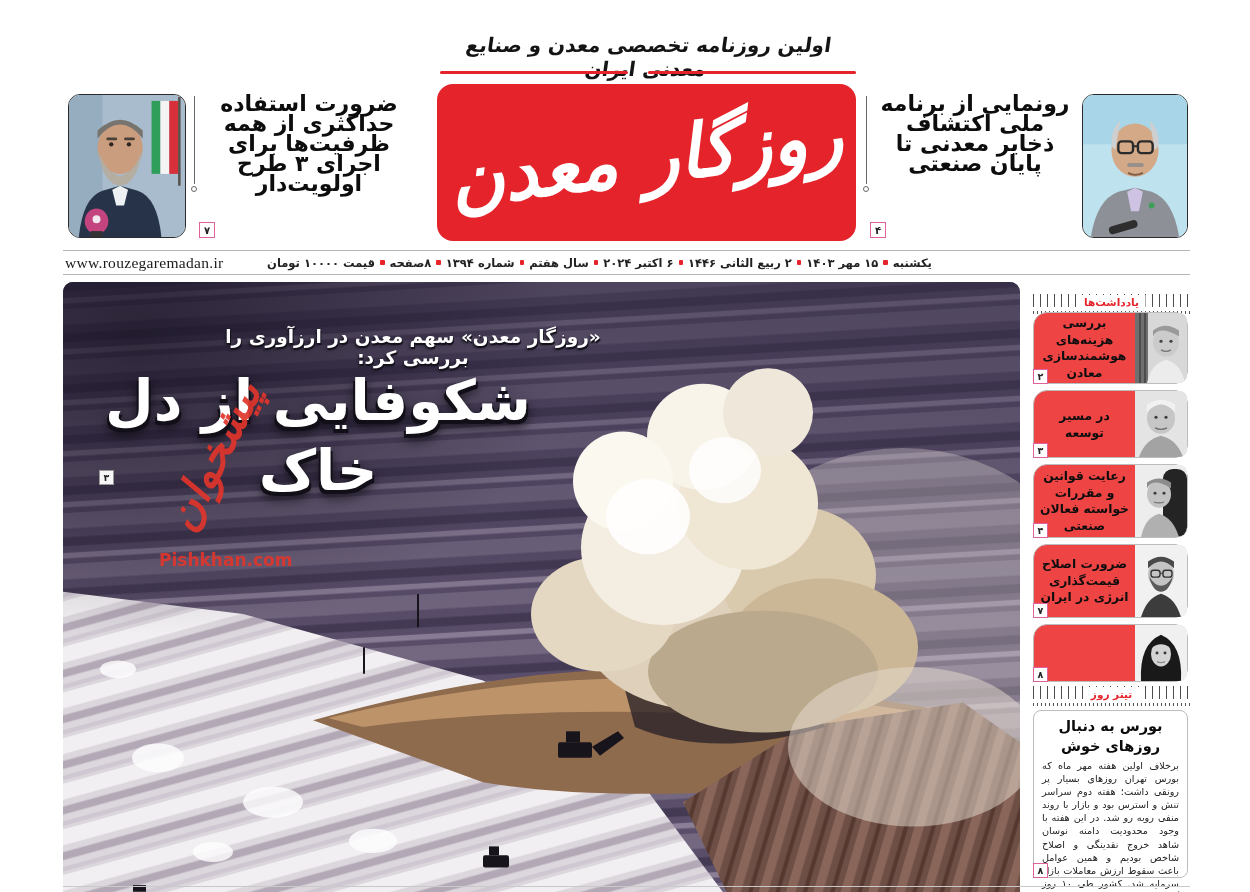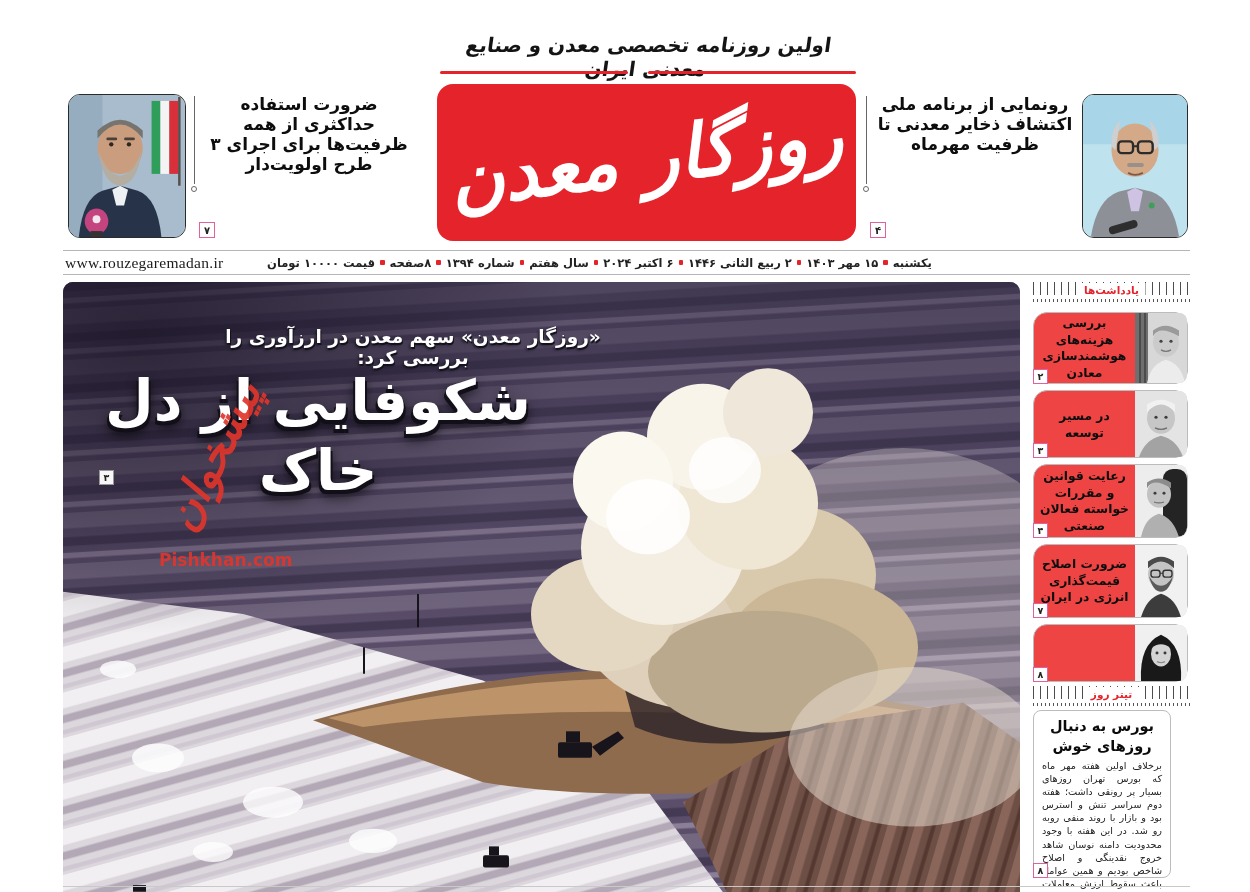--- a/index.html
+++ b/index.html
@@ -26,21 +26,21 @@
   .a-left  .photo-frame { left:5px;   top:6px; width:118px; height:144px; }
   .a-right .photo-frame { left:224px; top:6px; width:106px; height:144px; }
   .photo-frame svg { display:block; width:100%; height:100%; }
   .vline { position:absolute; width:1px; background:#666; }
   .a-left  .vline { left:131px; top:8px; height:88px; }
   .a-right .vline { left:8px;   top:8px; height:88px; }
   .knob { position:absolute; width:6px; height:6px; border:1px solid #666; border-radius:50%; background:#fff; }
   .a-left  .knob { left:128px; top:98px; }
   .a-right .knob { left:5px;   top:98px; }
   .art-title { position:absolute; direction:rtl; text-align:center; font-weight:bold; color:#0d0d0d;
-               font-size:17px; line-height:20px; }
+               font-size:22px; line-height:20px; }
   .a-left  .art-title { left:140px; top:6px; width:212px; }
   .a-right .art-title { left:16px;  top:6px; width:202px; }
   .art-body { position:absolute; direction:rtl; text-align:justify; color:#222;
               font-size:10.4px; line-height:12.6px; }
   .a-left  .art-body { left:136px; top:70px; width:218px; }
   .a-right .art-body { left:12px;  top:70px; width:206px; }
   .pg-badge { position:absolute; width:16px; height:16px; border:1px solid #e0619c; background:#fff;
               color:#222; font-size:10px; line-height:15px; text-align:center; font-weight:bold; }
   .a-left  .pg-badge { left:136px; top:134px; }
   .a-right .pg-badge { left:12px;  top:134px; }
@@ -73,35 +73,35 @@
   
   .sidebar { position:absolute; left:1033px; top:282px; width:157px; height:600px; }
   .comb { position:absolute; left:0; width:157px; height:24px; }
   .comb::before { content:""; position:absolute; left:0; right:0; top:0; height:13px;
                   background:repeating-linear-gradient(90deg,#4d4d4d 0 1.5px, transparent 1.5px 7px); }
   .comb::after  { content:""; position:absolute; left:0; right:0; bottom:4px; height:3px;
                   background:repeating-linear-gradient(90deg,#555 0 1.5px, transparent 1.5px 4px); }
   .comb-label { position:absolute; top:1px; left:50%; transform:translateX(-50%); background:#fff;
                 padding:0 7px; color:#e5232b; font-size:10.5px; font-weight:bold; line-height:15px;
                 direction:rtl; white-space:nowrap; z-index:2; }
-  .comb1 { top:0; } .comb2 { top:404px; }
+  .comb1 { top:12px; } .comb2 { top:404px; }
   .sb-item { position:absolute; left:0; width:155px; border:1px solid #bcbcbc; border-radius:14px; background:#ef4444; }
   .sb-i1 { top:30px;  height:72px; }
   .sb-i2 { top:108px; height:68px; }
   .sb-i3 { top:182px; height:74px; }
   .sb-i4 { top:262px; height:74px; }
   .sb-i5 { top:342px; height:58px; }
   .sb-photo { position:absolute; right:0; top:0; bottom:0; width:52px; border-radius:0 8px 8px 0;
               overflow:hidden; background:#ddd; }
   .sb-photo svg { display:block; width:100%; height:100%; }
   .sb-title { position:absolute; left:4px; right:56px; top:50%; transform:translateY(-50%); direction:rtl;
               text-align:center; font-weight:bold; font-size:12.3px; line-height:16.5px; color:#0e0e0e; }
   .sb-badge { position:absolute; left:-1px; bottom:-1px; width:15px; height:15px; border:1px solid #e0619c;
               background:#fff; font-size:9.5px; line-height:14px; text-align:center; font-weight:bold; color:#222; }
-  .newsbox { position:absolute; left:0; top:428px; width:138px; height:168px; border:1px solid #bcbcbc;
+  .newsbox { position:absolute; left:0; top:428px; width:155px; height:168px; border:1px solid #bcbcbc;
              border-radius:8px; background:#fff; }
   .news-title { margin-top:5px; direction:rtl; text-align:center; font-weight:bold; font-size:14.5px;
                 line-height:20px; color:#0b0b0b; padding:0 6px; }
   .news-body { direction:rtl; text-align:justify; font-size:9.7px; line-height:13.1px; color:#222;
                padding:3px 8px 0 8px; }
   .bottom-rule { position:absolute; left:63px; top:886px; width:1127px; height:1px; background:#c9c9c9; }
 </style>
 </head>
 <body>
 
@@ -157,21 +157,21 @@
         <rect x="45" y="69" width="17" height="4" rx="2" fill="#98908a"></rect>
         <path d="M46,79 Q53,83 61,79" stroke="#7c5a46" stroke-width="2" fill="none"></path>
         <path d="M8,144 Q14,106 36,98 L53,94 70,98 Q92,106 98,144 Z" fill="#8d9097"></path>
         <path d="M45,98 L53,94 61,98 57,118 49,118 Z" fill="#cfc3e4"></path>
         <circle cx="70" cy="112" r="3" fill="#3f9e58"></circle>
         <rect x="26" y="130" width="30" height="8" rx="4" fill="#2e2e2e" transform="rotate(-16 41 134)"></rect>
       </svg>
     </div>
     <div class="vline"></div>
     <div class="knob"></div>
-    <div class="art-title">رونمایی از برنامه ملی اکتشاف ذخایر معدنی تا ظرفیت مهرماه</div>
+    <div class="art-title">رونمایی از برنامه ملی اکتشاف ذخایر معدنی تا پایان صنعتی</div>
     <div class="pg-badge">۴</div>
   </div>
 
   <div class="dateline">
     <span class="website">www.rouzegaremadan.ir</span>
     <div class="date-segs">
       <span>یکشنبه</span>
         <span class="dot"></span>
       <span>۱۵ مهر ۱۴۰۳</span>
         <span class="dot"></span>

